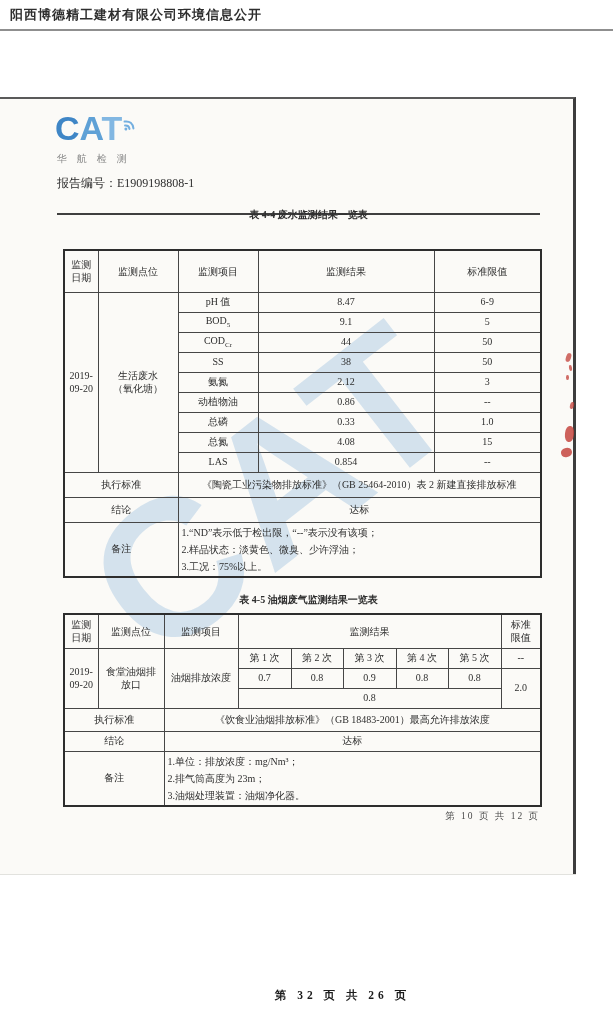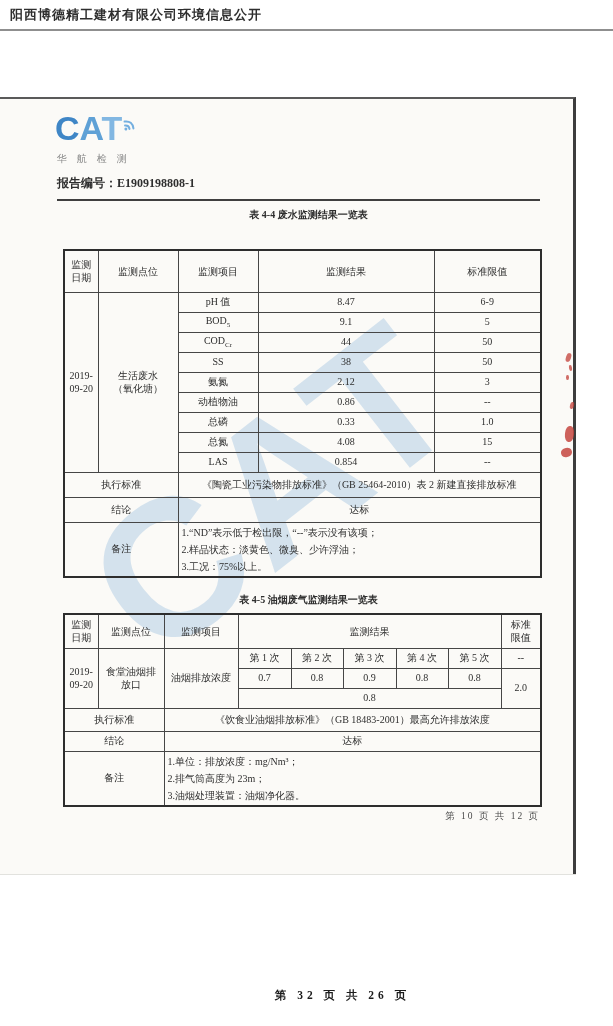--- a/index.html
+++ b/index.html
@@ -22,22 +22,22 @@
   .logo-text{font-family:"Liberation Sans","DejaVu Sans",sans-serif;font-weight:bold;
              font-size:34px;line-height:34px;letter-spacing:0px;}
   .logo-text .lc{color:#3f86c6;}
   .logo-text .la{color:#5fa1d6;}
   .logo-text .lt{color:#82b7e2;}
   .wifi{display:inline-block;vertical-align:top;margin-left:-2px;margin-top:-6px;}
   .logo-sub{margin-top:7px;font-family:"Liberation Sans","DejaVu Sans",sans-serif;
             font-size:10px;letter-spacing:10px;color:#8a8a8a;text-align:center;}
 
   .report-line{position:absolute;left:57px;top:76px;width:483px;z-index:2;
-               border-bottom:2px solid #3f3f3f;padding-bottom:7px;
-               font-size:12px;font-weight:bold;}
+               border-bottom:2px solid #3f3f3f;padding-bottom:21px;
+               font-size:12px;font-weight:normal;}
 
   .tbl-title{position:absolute;left:70px;width:477px;text-align:center;
              font-weight:bold;font-size:10px;z-index:2;}
   .t44-title{top:109px;}
   .t44-unit{position:absolute;left:63px;top:129px;width:477px;text-align:right;
             font-size:10.5px;z-index:2;}
   .t45-title{top:494px;}
 
   table.doc{position:absolute;left:63px;border-collapse:collapse;table-layout:fixed;
             z-index:2;font-size:10px;background:transparent;}

